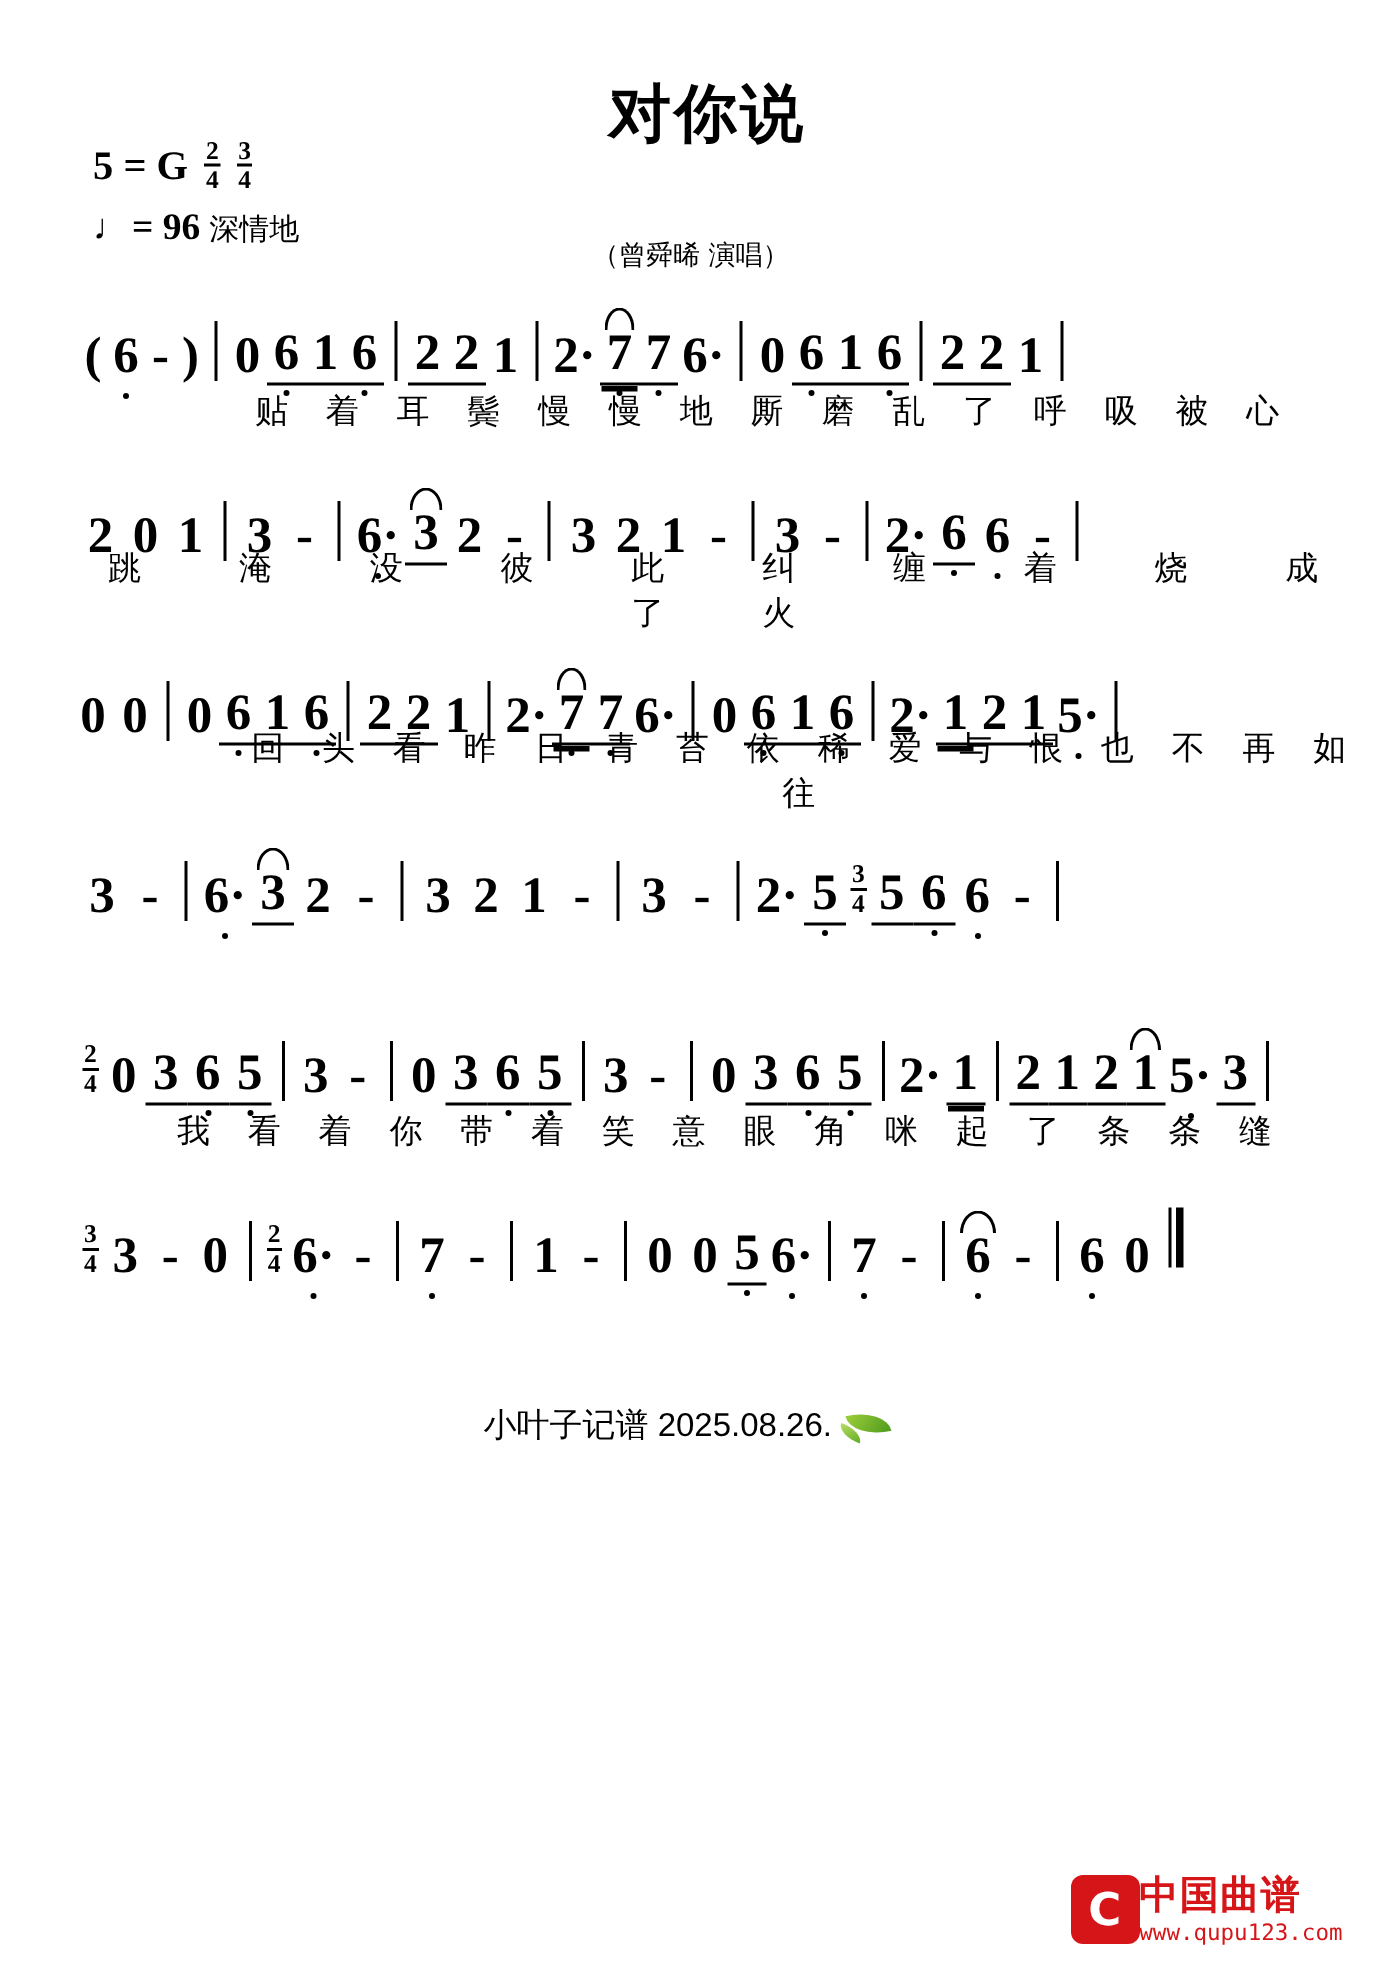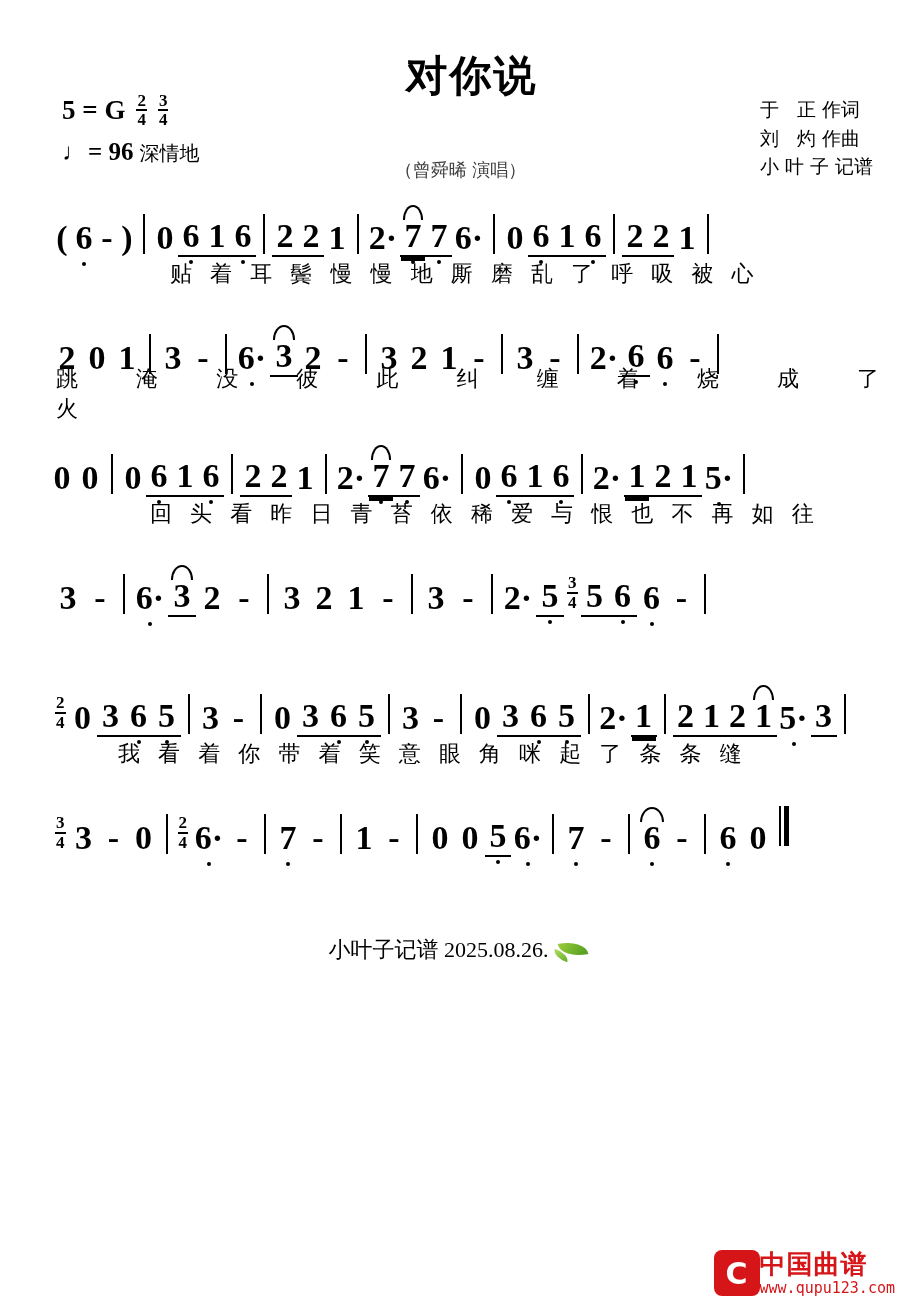--- a/index.html
+++ b/index.html
@@ -26,38 +26,38 @@
   .note-glyph{font-size:24px;line-height:1;}
   .tempo-eq{font-size:25px;font-weight:bold;font-family:"Liberation Serif",serif;margin-left:2px;}
   .mood{font-size:20px;margin-left:6px;font-family:"DejaVu Sans",sans-serif;}
 
   .subtitle{
     position:absolute;top:130px;left:0;width:921px;text-align:center;
     font-family:"DejaVu Sans",sans-serif;font-size:18px;color:#000;
   }
   .subtitle2{
     position:absolute;top:158px;left:0;width:921px;text-align:center;
-    font-family:"DejaVu Sans",sans-serif;font-size:18px;color:#404040;
+    font-family:"DejaVu Sans",sans-serif;font-size:18px;color:#000000;
   }
   .credits{
     position:absolute;top:95px;right:48px;text-align:left;
     font-family:"DejaVu Sans",sans-serif;font-size:19px;line-height:1.5;
   }
   .credits div span.nm{display:inline-block;min-width:54px;letter-spacing:6px;}
 
   
   .system{position:absolute;left:0;width:921px;}
   .notes{
     display:flex;align-items:flex-end;justify-content:flex-start;
     font-family:"Liberation Serif",serif;font-size:34px;font-weight:bold;
     height:52px;padding-left:52px;
   }
   .lyrics{
-    font-family:Liberation Sans, sans-serif;font-size:22px;
-    height:34px;padding-left:52px;display:flex;align-items:center;
+    font-family:Liberation Mono, monospace;font-size:22px;
+    height:34px;padding-left:52px;display:flex;align-items:center;text-align:center;
   }
   .tok{position:relative;display:inline-block;text-align:center;}
   .bar{display:inline-block;width:2px;height:40px;background:#000;margin:0 7px 3px 7px;vertical-align:bottom;}
   .endbar{display:inline-block;margin:0 2px 3px 6px;vertical-align:bottom;}
   .endbar i{display:inline-block;width:2px;height:40px;background:#000;margin-right:3px;}
   .endbar i.thick{width:5px;}
 
   
   .und1{border-bottom:2px solid #000;}
   .und2{border-bottom:2px solid #000;box-shadow:0 5px 0 -1px #000;}
@@ -71,21 +71,21 @@
     content:"";position:absolute;left:10%;right:10%;top:-12px;height:13px;
     border:2px solid #000;border-bottom:none;border-radius:50% 50% 0 0 / 100% 100% 0 0;
   }
   .tsmall{display:inline-block;text-align:center;font-size:17px;font-weight:bold;line-height:1.02;vertical-align:bottom;margin:0 3px 6px 3px;}
   .tsmall span{display:block;}
   .tsmall .num{border-bottom:2px solid #000;padding:0 1px;}
 
   
   .signature{
     position:absolute;left:0;width:921px;top:935px;text-align:center;
-    font-family:Liberation Serif, serif;font-size:22px;color:#000;
+    font-family:Liberation Sans, sans-serif;font-size:22px;color:#000;
   }
   .leaf{display:inline-block;width:40px;height:22px;position:relative;vertical-align:-4px;margin-left:4px;}
   .leaf::before{
     content:"";position:absolute;left:6px;top:2px;width:28px;height:16px;
     background:linear-gradient(135deg,#9ccd3a,#4f9b1e);
     border-radius:0 100% 0 100%;transform:rotate(-12deg);
   }
   .leaf::after{
     content:"";position:absolute;left:0px;top:12px;width:16px;height:9px;
     background:linear-gradient(135deg,#b7dd63,#63ac27);
@@ -123,31 +123,20 @@
     </div>
     <div class="tempo-line">
       <span class="note-glyph">♩</span>
       <span class="tempo-eq">= 96</span>
       <span class="mood">深情地</span>
     </div>
   </div>
 
   <div class="subtitle2">（曾舜晞 演唱）</div>
 
-  <div class="credits">
-    <div>
-      <span class="nm">于  正</span><span>作词</span>
-    </div>
-    <div>
-      <span class="nm">刘  灼</span><span>作曲</span>
-    </div>
-    <div>
-      <span class="nm">小叶子</span><span>记谱</span>
-    </div>
-  </div>
 
   <div class="system" style="top:205px;">
     <div class="notes">
       <span class="tok" style="width:20px;">(</span>
       <span class="tok dotb" style="width:24px;">6</span>
       <span class="tok" style="width:22px;">-</span>
       <span class="tok" style="width:18px;">)</span>
       <span class="bar"></span>
       <span class="tok" style="width:26px;">0</span>
       <span class="tok dotb und1" style="width:26px;">6</span>

